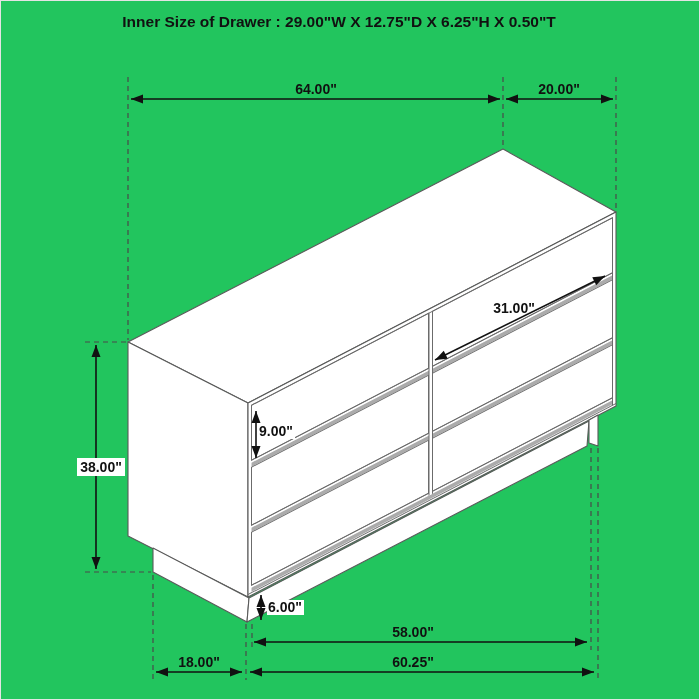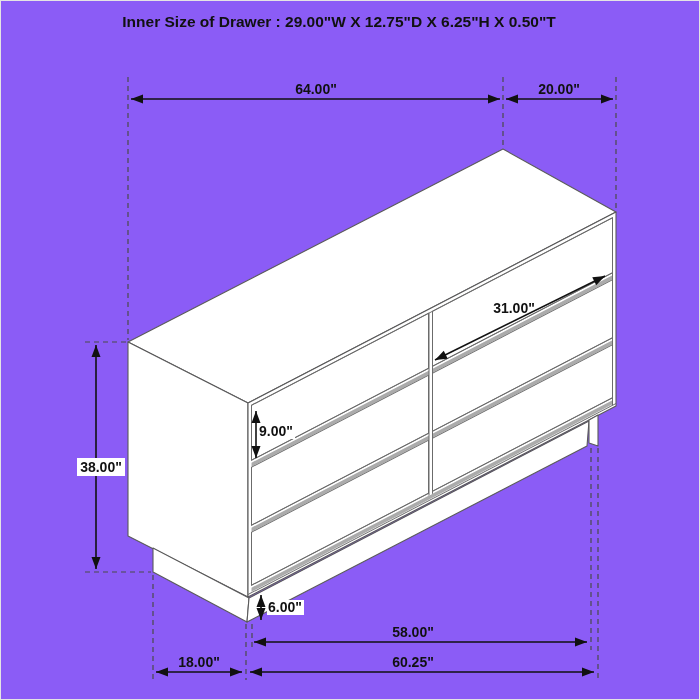--- a/index.html
+++ b/index.html
@@ -1,17 +1,17 @@
 <!DOCTYPE html>
 <html><head>
 <meta charset="utf-8">
 <style>
   html,body{margin:0;padding:0;background:#fff;}
   .canvas{
-    position:relative;width:700px;height:700px;background:#8b5cf6;
+    position:relative;width:700px;height:700px;background:#22c55e;
     border:1px solid #e4e4e4;box-sizing:border-box;overflow:hidden;
     font-family:"Liberation Sans", sans-serif;
   }
   svg{position:absolute;left:0;top:0;}
   svg text{
     font-family:"Liberation Sans", sans-serif;
     font-weight:bold;fill:#111111;font-size:14px;
   }
   svg text.title{font-size:15.5px;}
   .outline{fill:#ffffff;stroke:#5a5a5a;stroke-width:1.1;stroke-linejoin:round;}

